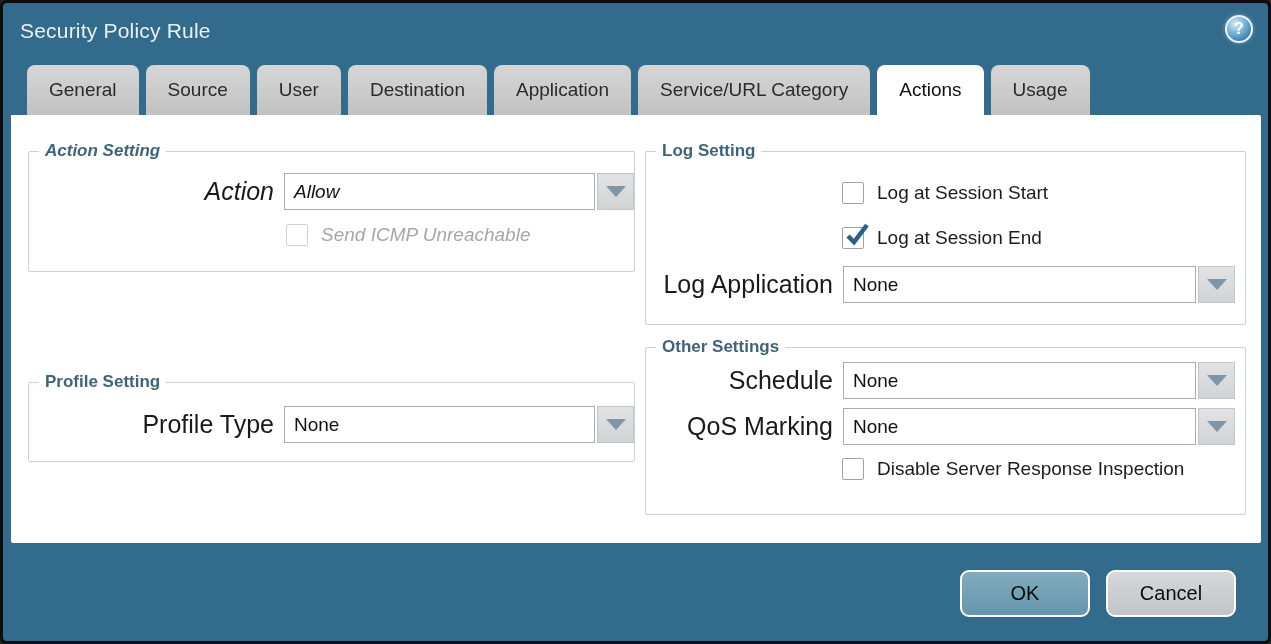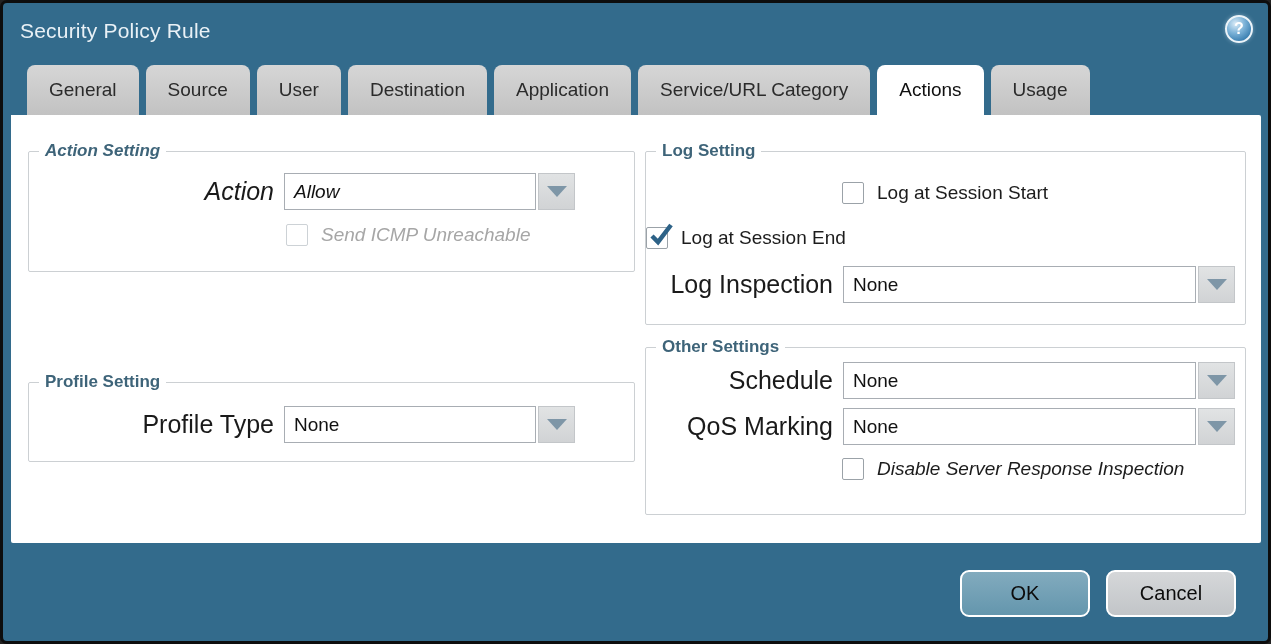--- a/index.html
+++ b/index.html
@@ -67,21 +67,21 @@
   .flabel.w245 { width:245px; }
   .flabel.w187 { width:187px; }
 
   
   .combo { display:flex; flex:none; }
   .combo-value {
     height:37px; border:1px solid #a8adb3; background:#fff;
     font-size:19px; line-height:35px; padding-left:9px; color:#111;
     overflow:hidden; white-space:nowrap; cursor:pointer;
   }
-  .combo-value.w300 { width:252px; }
+  .combo-value.w300 { width:311px; }
   .combo-value.w353 { width:353px; }
   .combo-btn {
     width:37px; height:37px; margin-left:2px; flex:none;
     background:linear-gradient(#e1e3e4,#d1d3d5);
     border:1px solid #c3c6c9;
     display:flex; align-items:center; justify-content:center; cursor:pointer;
   }
   .tri {
     width:0; height:0;
     border-left:10px solid transparent; border-right:10px solid transparent;
@@ -163,30 +163,30 @@
     </fieldset>
 
     <fieldset class="fs-log">
       <legend>Log Setting</legend>
       <div class="fs-row" style="margin-top:21px; margin-left:196px;text-align:right;">
         <span class="cb">
           
         </span>
         <span class="cblabel">Log at Session Start</span>
       </div>
-      <div class="fs-row" style="margin-top:23px; ">
+      <div class="fs-row" style="margin-top:23px; margin-left:196px;">
         <span class="cb checked">
           <svg width="27" height="27" viewBox="0 0 27 27">
             <path d="M5 14 L11 20 L24 3" fill="none" stroke="#2d6287" stroke-width="4.5"></path>
           </svg>
         </span>
         <span class="cblabel">Log at Session End</span>
       </div>
       <div class="fs-row" style="margin-top:17px;">
-        <span class="flabel w187">Log Inspection</span>
+        <span class="flabel w187">Log Application</span>
         <div class="combo">
           <div class="combo-value w353">None</div>
           <div class="combo-btn">
             <span class="tri"></span>
           </div>
         </div>
       </div>
     </fieldset>
 
     <fieldset class="fs-other">
@@ -202,21 +202,21 @@
       </div>
       <div class="fs-row" style="margin-top:9px;">
         <span class="flabel w187">QoS Marking</span>
         <div class="combo">
           <div class="combo-value w353">None</div>
           <div class="combo-btn">
             <span class="tri"></span>
           </div>
         </div>
       </div>
-      <div class="fs-row" style="margin-top:13px; margin-left:196px;font-style:italic;">
+      <div class="fs-row" style="margin-top:13px; margin-left:196px;">
         <span class="cb">
           
         </span>
         <span class="cblabel">Disable Server Response Inspection</span>
       </div>
     </fieldset>
 
   </div>
 
   <div class="btn btn-ok">OK</div>

